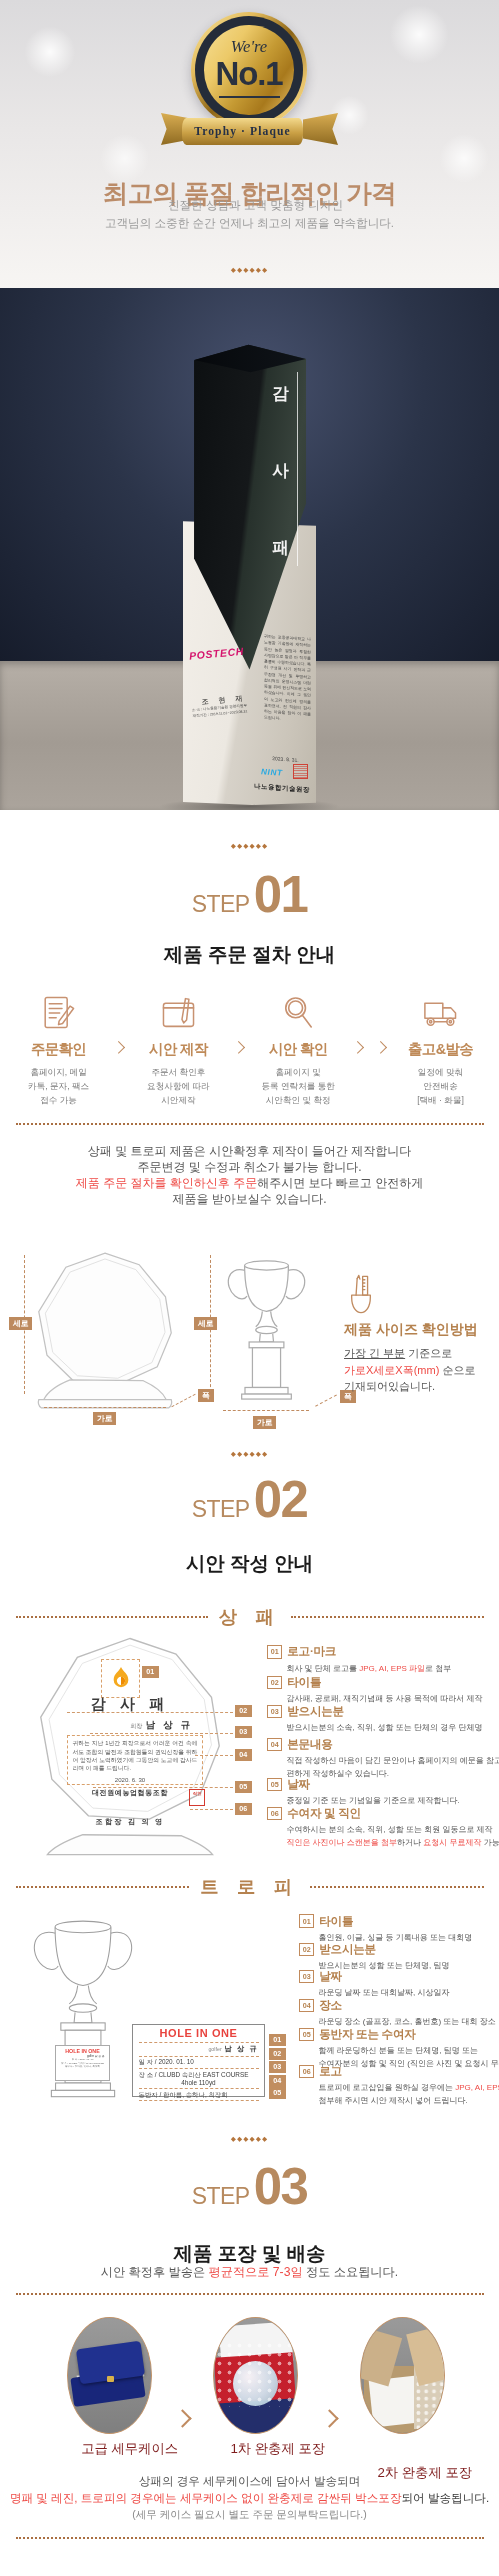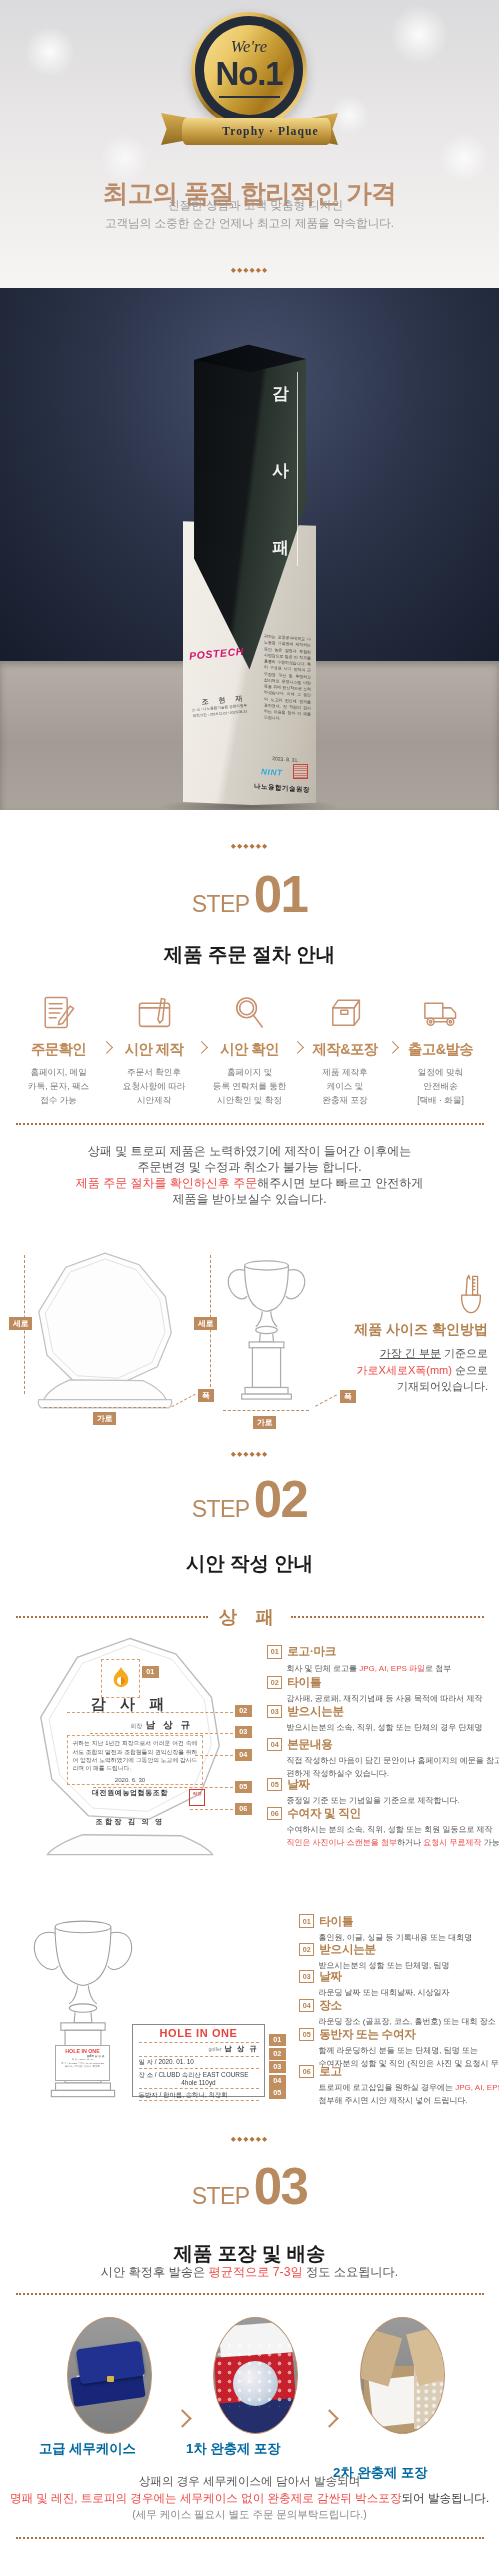--- a/index.html
+++ b/index.html
@@ -28,21 +28,21 @@
   #badge .no1{position:absolute;left:0;top:43px;width:100%;text-align:center;
     font-size:33px;font-weight:bold;color:#2a3240;letter-spacing:-1.1px;}
   #badge .bar{position:absolute;left:28px;top:84px;width:61px;height:1.7px;background:#2a3240;}
   .wing{position:absolute;top:113px;width:35px;height:32px;background:linear-gradient(180deg,#d9ad52,#8f6b22);}
   #wingL{left:161px;clip-path:polygon(0 0,100% 20%,100% 80%,0 100%,16% 50%);}
   #wingR{left:303px;clip-path:polygon(0 20%,100% 0,84% 50%,100% 100%,0 80%);}
   #ribbon{position:absolute;left:182px;top:118px;width:121px;height:27px;border-radius:4.4px/10px;
     background:linear-gradient(180deg,#f3d98c 0%,#caa045 55%,#9c7426 100%);
     display:flex;align-items:center;justify-content:center;
     font-family:"Liberation Serif","DejaVu Serif",serif;font-size:11.6px;font-weight:bold;
-    color:#253046;letter-spacing:1.1px;padding-left:28px;}
+    color:#253046;letter-spacing:1.1px;}
   #hero-title{position:absolute;left:0;top:159px;width:100%;text-align:center;
     font-size:25.5px;font-weight:bold;color:#bb8c69;letter-spacing:-0.6px;}
   .hero-sub{position:absolute;left:0;width:100%;text-align:center;font-size:11.6px;color:#9a9a9a;}
   #hero-sub1{top:198px;margin-left:6px;} #hero-sub2{top:216px;}
   .diamonds{position:absolute;left:0;width:100%;text-align:center;font-size:6.7px;color:#b5763d;letter-spacing:1.1px;}
   #dia1{top:266px;}
 
   
   #photo{position:absolute;left:0;top:288px;width:499px;height:522px;overflow:hidden;}
   #photo .wall{position:absolute;left:0;top:0;width:100%;height:373px;
@@ -105,21 +105,21 @@
 
   
   #notice{position:absolute;left:0;top:1143px;width:100%;text-align:center;
     font-size:12px;color:#555;line-height:16px;}
 
   
   #sizeguide{position:absolute;left:0;top:1246px;width:499px;height:195px;}
   .dim-label{position:absolute;background:#bd8a5e;color:#fff;font-size:7.8px;padding:1.1px 3.9px;font-weight:bold;}
   .dimline{position:absolute;border-left:1.1px dashed #c08b60;}
   .dimlineh{position:absolute;border-top:1.1px dashed #c08b60;}
-  #sg-right{position:absolute;left:344px;top:0;width:144px;text-align:right;}
+  #sg-right{position:absolute;left:344px;top:0;width:144px;text-align:left;}
   #sg-right .ic{margin-top:27px;height:42px;}
   #sg-right .t{margin-top:5.5px;font-size:14px;font-weight:bold;color:#b5824f;}
   #sg-right .l{margin-top:6.7px;font-size:11px;color:#555;line-height:16.6px;}
   #sg-right .u{text-decoration:underline;}
 
   
   .subhead{position:absolute;left:15.5px;width:468px;display:flex;align-items:center;gap:11px;}
   .subhead .dots{flex:1;border-top:2.2px dotted #aa6f42;height:0;}
   .subhead .tt{font-size:18.3px;font-weight:bold;color:#b5824f;letter-spacing:6.7px;}
   #ph-head{top:1604px;} #tr-head{top:1874px;}
@@ -205,21 +205,21 @@
     radial-gradient(circle at 5.5px 5.5px,rgba(255,255,255,.55) 1.7px,transparent 2.2px);background-size:10px 9px;}
   
   #ov3 .flapL{position:absolute;left:-4.4px;top:14.4px;width:39px;height:50px;background:#cbb089;transform:rotate(16deg);}
   #ov3 .flapR{position:absolute;left:51px;top:11px;width:39px;height:53px;background:#d7bd95;transform:rotate(-14deg);}
   #ov3 .boxin{position:absolute;left:3.3px;top:48px;width:78px;height:68px;background:#b79a6f;}
   #ov3 .whitebx{position:absolute;left:10px;top:60px;width:48px;height:47px;background:#f5f4f1;transform:rotate(-6deg);}
   #ov3 .bub{position:absolute;left:53px;top:33px;width:31px;height:78px;background-color:#d9cdb8;background-image:
     radial-gradient(circle at 4.4px 4.4px,rgba(255,255,255,.7) 1.7px,transparent 2.2px);background-size:7.8px 7.2px;}
   .ovchev{position:absolute;top:2363px;}
   #ovc1{left:176px;} #ovc2{left:323px;}
-  .caption{position:absolute;top:2440px;width:139px;text-align:left;font-size:13.3px;font-weight:bold;color:#0369a1;}
+  .caption{position:absolute;top:2440px;width:139px;text-align:right;font-size:13.3px;font-weight:normal;color:#7f1d1d;}
   #cap1{left:39px;} #cap2{left:186px;} #cap3{left:333px;margin-top:24px;}
   #notes{position:absolute;left:0;top:2472px;width:100%;text-align:center;line-height:17px;}
   #notes .n1{font-size:11.6px;color:#555;}
   #notes .n2{font-size:11.6px;color:#333;}
   #notes .n3{font-size:10.5px;color:#888;}
 </style>
 </head>
 <body>
 
 <div id="page">
@@ -317,36 +317,20 @@
         </svg>
       </div>
       <div class="pt">시안 확인</div>
       <div class="pd">
         <div>홈페이지 및</div>
         <div>등록 연락처를 통한</div>
         <div>시안확인 및 확정</div>
       </div>
     </div>
     <div class="chev"></div>
-    <div class="pstep">
-      <div class="ic">
-        <svg width="37" height="37" viewBox="0 0 64 64" fill="none" stroke="#c89271" stroke-width="2.6" stroke-linejoin="round">
-          <rect x="10" y="24" width="37" height="30"></rect>
-            <path d="M10 24 L19 11 L56 11 L47 24"></path>
-            <path d="M47 24 L56 11 L56 42 L47 54"></path>
-            <rect x="24" y="28" width="12" height="7"></rect>
-        </svg>
-      </div>
-      <div class="pt">제작&amp;포장</div>
-      <div class="pd">
-        <div>제품 제작후</div>
-        <div>케이스 및</div>
-        <div>완충재 포장</div>
-      </div>
-    </div>
     <div class="chev"></div>
     <div class="pstep">
       <div class="ic">
         <svg width="37" height="37" viewBox="0 0 64 64" fill="none" stroke="#c89271" stroke-width="2.6" stroke-linecap="round" stroke-linejoin="round">
           <rect x="5" y="16" width="31" height="26"></rect>
             <path d="M36 24 H50 L58 33 V42 H36"></path>
             <circle cx="15" cy="48" r="6"></circle>
             <circle cx="15" cy="48" r="2"></circle>
             <circle cx="49" cy="48" r="6"></circle>
             <circle cx="49" cy="48" r="2"></circle>
@@ -358,21 +342,21 @@
         <div>일정에 맞춰</div>
         <div>안전배송</div>
         <div>[택배 · 화물]</div>
       </div>
     </div>
   </div>
 
   <div class="dotline" id="dot1"></div>
 
   <div id="notice">
-    <div>상패 및 트로피 제품은 노력하였기에 제작이 들어간 이후에는</div>
+    <div>상패 및 트로피 제품은 시안확정후 제작이 들어간 제작합니다</div>
     <div>주문변경 및 수정과 취소가 불가능 합니다.</div>
     <div><span class="red">제품 주문 절차를 확인하신후 주문</span><span>해주시면 보다 빠르고 안전하게</span></div>
     <div>제품을 받아보실수 있습니다.</div>
   </div>
 
   <div id="sizeguide">
     <svg class="abs" style="left:33px;top:4.4px" width="144" height="166" viewBox="0 0 350 400" fill="#fdfdfd" stroke="#c2c2c2" stroke-width="3">
       <polygon points="175,6 258,34 322,112 336,200 302,282 210,324 100,318 34,254 14,148 80,40"></polygon>
       <polygon points="175,20 250,46 308,118 321,198 289,272 206,310 108,304 48,247 30,152 90,52" fill="none" stroke="#dcdcdc" stroke-width="2"></polygon>
       <path d="M90 314 L268 316 Q312 336 324 362 L26 362 Q40 334 90 314 Z"></path>
@@ -521,20 +505,25 @@
           <span class="lnum">06</span>
           <span class="ti">수여자 및 직인</span>
         </div>
       <div class="de">
         <div>수여하시는 분의 소속, 직위, 성함 또는 회원 일동으로 제작</div>
         <div><span class="red">직인은 사진이나 스캔본을 첨부</span><span>하거나 </span><span class="red">요청시 무료제작</span><span> 가능합니다.</span></div>
       </div>
     </div>
   </div>
 
+  <div class="subhead" id="tr-head">
+    <div class="dots"></div>
+    <div class="tt">트 로 피</div>
+    <div class="dots"></div>
+  </div>
 
   <div id="trsample">
     <svg width="116" height="202" viewBox="0 0 220 360" fill="#ffffff" stroke="#9e9e9e" stroke-width="2">
       <path d="M58 42 C14 30 6 80 34 104 C46 114 58 112 63 104" fill="none"></path>
       <path d="M162 42 C206 30 214 80 186 104 C174 114 162 112 157 104" fill="none"></path>
       <path d="M57 32 C58 95 68 135 110 141 C152 135 162 95 163 32 Z"></path>
       <ellipse cx="110" cy="30" rx="53" ry="11"></ellipse>
       <path d="M100 141 C98 160 92 170 84 176 M120 141 C122 160 128 170 136 176" fill="none"></path>
       <ellipse cx="110" cy="184" rx="26" ry="8"></ellipse>
       <path d="M95 192 L93 212 L127 212 L125 192" fill="none"></path>

